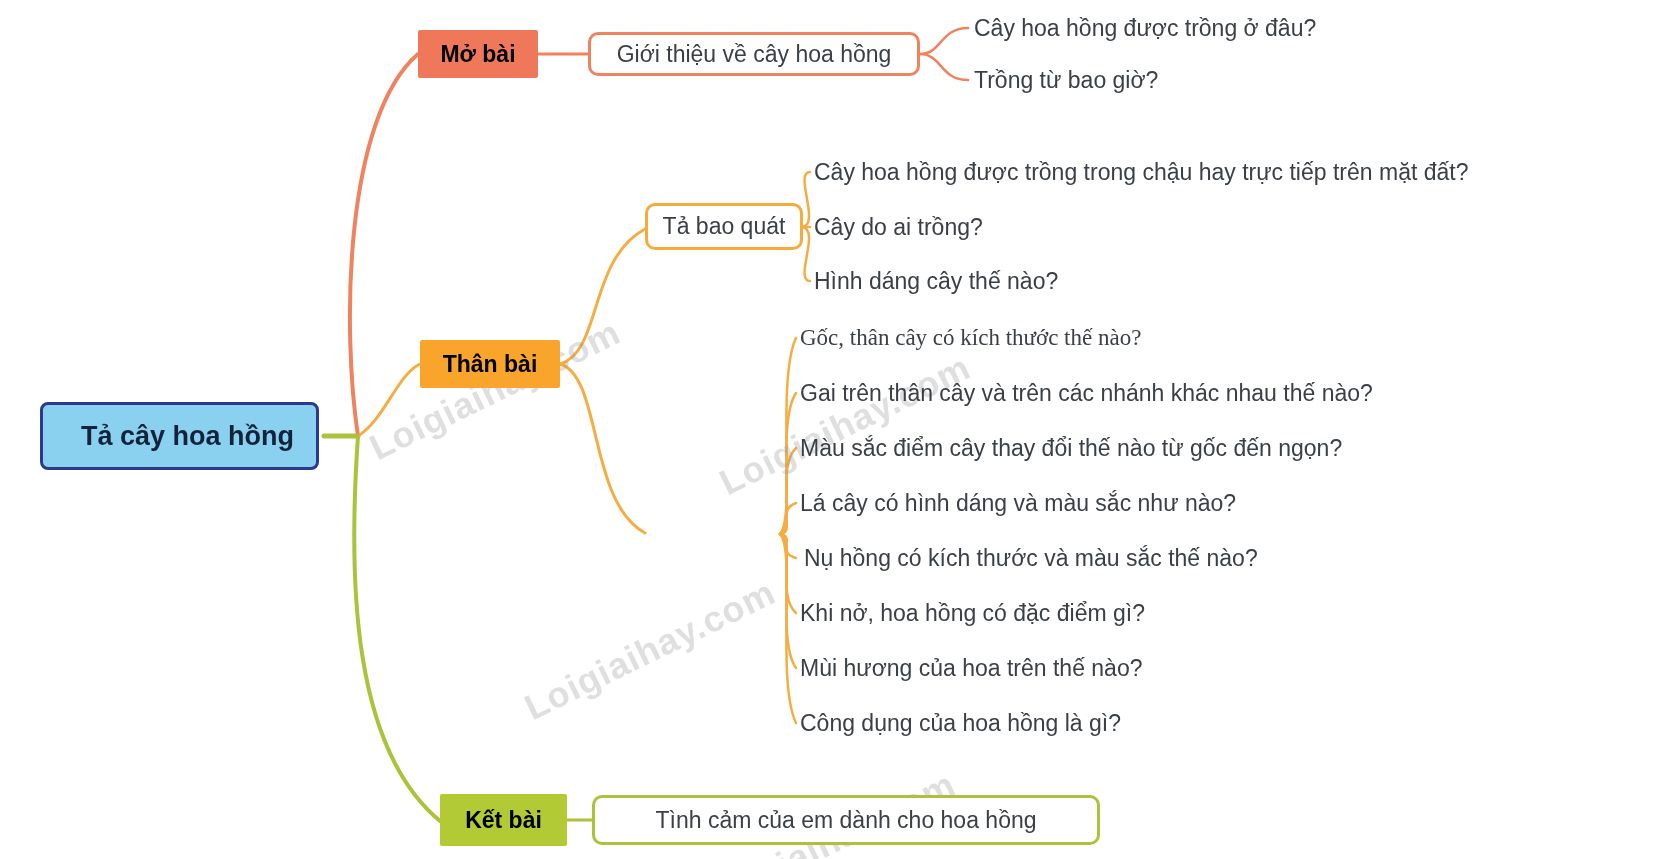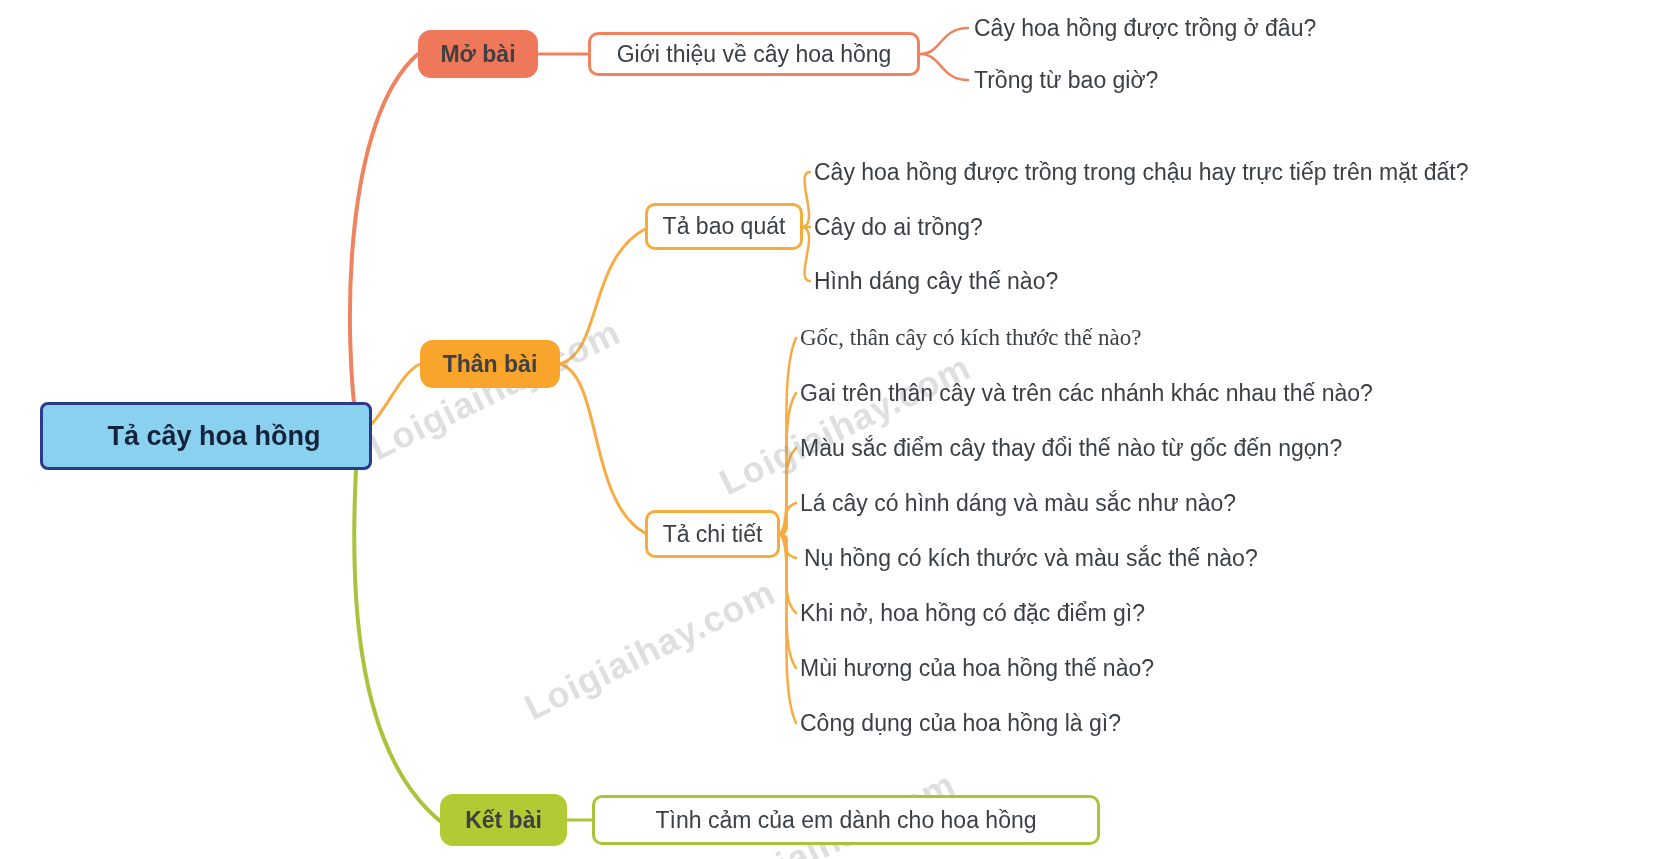--- a/index.html
+++ b/index.html
@@ -17,22 +17,22 @@
     box-sizing:border-box;
     white-space:nowrap;
   }
   .node-root{
     background:#8AD1F0;
     border:3px solid #2A3A8C;
     border-radius:8px;
     font-weight:bold;font-size:27px;color:#13233B;
   }
   .branch-node{
-    border-radius:13px;
-    font-weight:bold;font-size:23px;color:#404040;
+    border-radius:2px;
+    font-weight:bold;font-size:23px;color:#000000;
   }
   .mo{background:#F0785A;}
   .than{background:#F9A42B;}
   .ket{background:#B2CB35;}
   .sub-box{
     background:#ffffff;
     border-radius:10px;
     font-size:23px;color:#3B4046;text-align:center;
   }
   .gt{border:3px solid #F0835F;}
@@ -80,45 +80,44 @@
       <path d="M780 534 C796 545 776 639 796 668" stroke="#F6AC42" stroke-width="2.5" fill="none" stroke-linecap="round"></path>
       <path d="M780 534 C796 549 776 681 796 723" stroke="#F6AC42" stroke-width="2.5" fill="none" stroke-linecap="round"></path>
       <path d="M550 820 L592 820" stroke="#A9C43B" stroke-width="3" fill="none" stroke-linecap="round"></path>
     </svg>
 
   <div class="wm" style="left:495px;top:390px;">Loigiaihay.com</div>
   <div class="wm" style="left:845px;top:425px;">Loigiaihay.com</div>
   <div class="wm" style="left:650px;top:650px;">Loigiaihay.com</div>
   <div class="wm" style="left:830px;top:842px;">Loigiaihay.com</div>
 
-  <div class="node node-root" style="left:40px;top:402px;width:332px;height:68px;padding-left:16px;">Tả cây hoa hồng</div>
+  <div class="node node-root" style="left:40px;top:402px;width:279px;height:68px;padding-left:16px;">Tả cây hoa hồng</div>
 
   <div class="node branch-node mo" style="left:418px;top:30px;width:120px;height:48px;">Mở bài</div>
 
   <div class="node sub-box gt" style="left:588px;top:32px;width:332px;height:44px;">Giới thiệu về cây hoa hồng</div>
 
   <div class="node branch-node than" style="left:420px;top:340px;width:140px;height:48px;">Thân bài</div>
 
   <div class="node sub-box bq" style="left:645px;top:203px;width:158px;height:47px;">Tả bao quát</div>
 
-  <div class="node sub-box ct" style="left:645px;top:510px;width:135px;height:48px;">Tả chi tiết</div>
 
   <div class="node branch-node ket" style="left:440px;top:794px;width:127px;height:52px;">Kết bài</div>
 
   <div class="node sub-box tc" style="left:592px;top:795px;width:508px;height:50px;">Tình cảm của em dành cho hoa hồng</div>
 
   <div id="leaves">
       <span class="leaf" style="left: 974px; top: 28px;">Cây hoa hồng được trồng ở đâu?</span>
       <span class="leaf" style="left: 974px; top: 80px;">Trồng từ bao giờ?</span>
       <span class="leaf" style="left: 814px; top: 172px;">Cây hoa hồng được trồng trong chậu hay trực tiếp trên mặt đất?</span>
       <span class="leaf" style="left: 814px; top: 227px;">Cây do ai trồng?</span>
       <span class="leaf" style="left: 814px; top: 281px;">Hình dáng cây thế nào?</span>
       <span class="leaf" style="left: 800px; top: 338px; font-family: Liberation Serif, serif;">Gốc, thân cây có kích thước thế nào?</span>
       <span class="leaf" style="left: 800px; top: 393px;">Gai trên thân cây và trên các nhánh khác nhau thế nào?</span>
       <span class="leaf" style="left: 800px; top: 448px;">Màu sắc điểm cây thay đổi thế nào từ gốc đến ngọn?</span>
       <span class="leaf" style="left: 800px; top: 503px;">Lá cây có hình dáng và màu sắc như nào?</span>
       <span class="leaf" style="left: 804px; top: 558px;">Nụ hồng có kích thước và màu sắc thế nào?</span>
       <span class="leaf" style="left: 800px; top: 613px;">Khi nở, hoa hồng có đặc điểm gì?</span>
-      <span class="leaf" style="left: 800px; top: 668px;">Mùi hương của hoa hồng thế nào?</span>
+      <span class="leaf" style="left: 800px; top: 668px;">Mùi hương của hoa trên thế nào?</span>
       <span class="leaf" style="left: 800px; top: 723px;">Công dụng của hoa hồng là gì?</span>
     </div>
 
 </div>
 
 </body></html>

